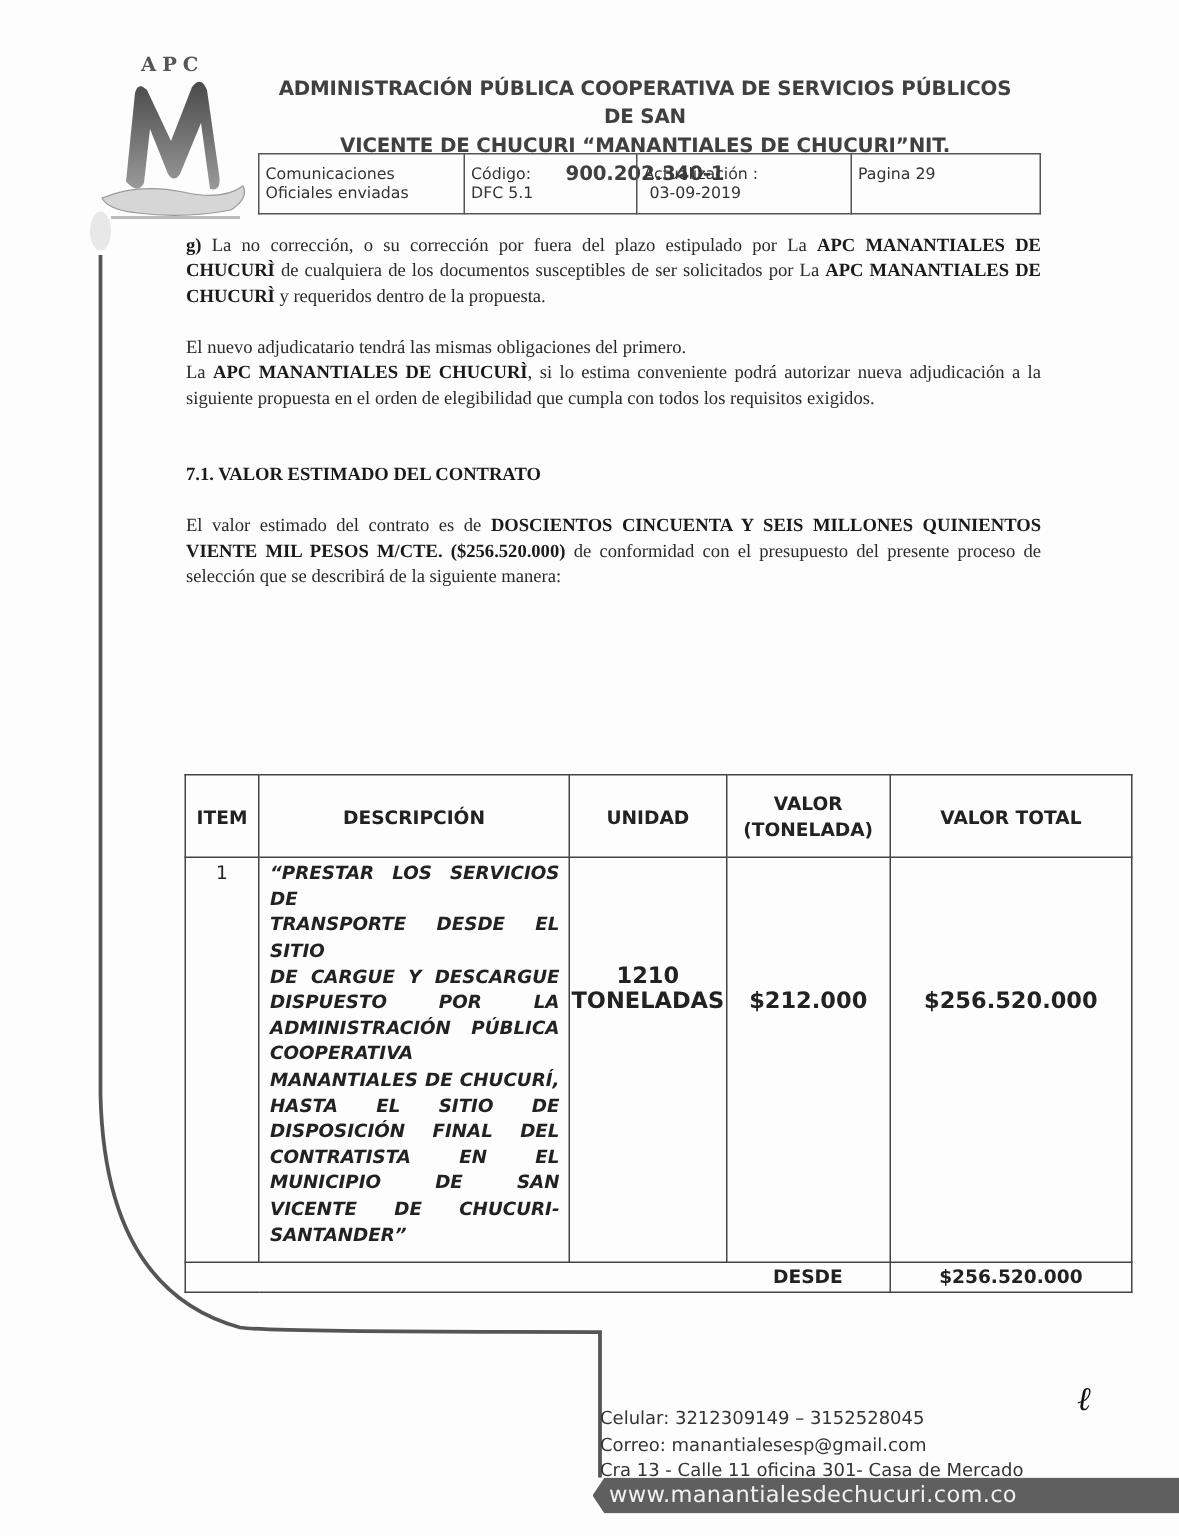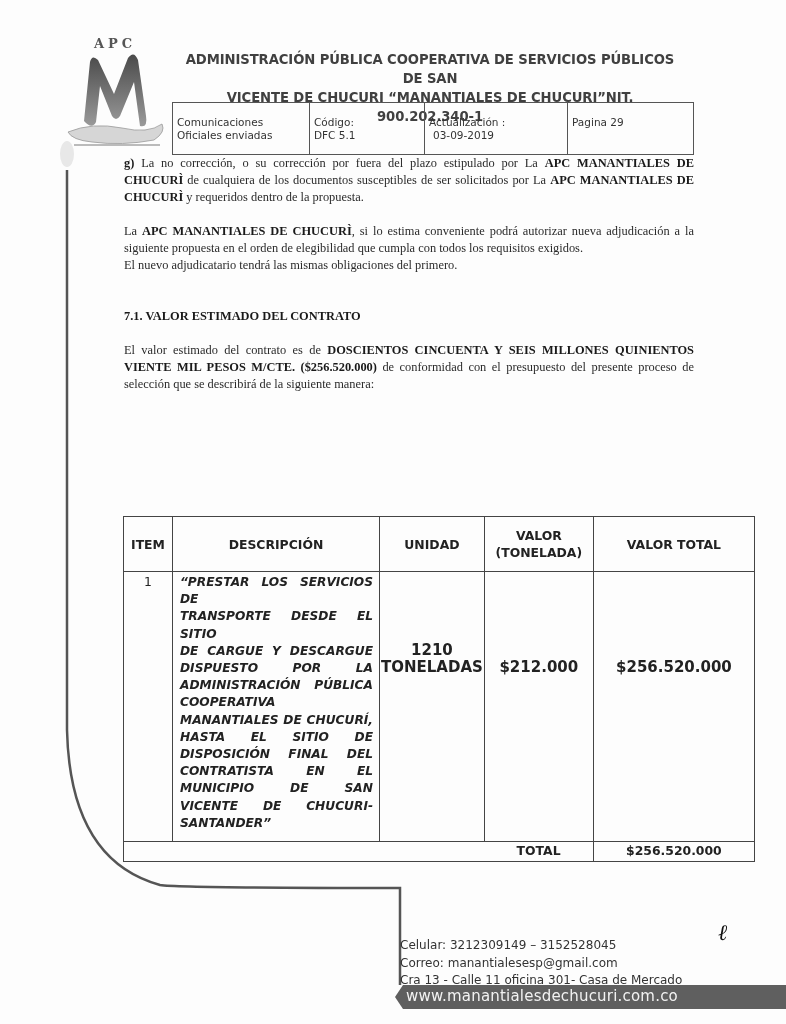--- a/index.html
+++ b/index.html
@@ -8,21 +8,21 @@
     background: #fdfdfd; color: #1e1e1e;
     font-family: "DejaVu Sans", sans-serif;
   }
   .abs { position: absolute; }
   
   .logo { left: 62px; top: 36px; width: 110px; height: 115px; }
   .logo-apc { position: absolute; left: 32px; top: 0; font-family: "DejaVu Serif", serif; font-weight: bold; font-size: 13px; letter-spacing: 4px; color: #555; }
   
   .hdr-title { left: 180px; top: 50px; width: 500px; text-align: center; font-weight: bold; font-size: 13.2px; line-height: 19px; color: #404040; letter-spacing: -0.1px; }
   .meta-table { left: 172px; top: 102px; width: 522px; border-collapse: collapse; font-size: 10.5px; color: #333; }
-  .meta-table td { border: 1px solid #555; padding: 13px 4px; vertical-align: top; line-height: 12.5px; }
+  .meta-table td { border: 1px solid #555; padding: 7px 4px; vertical-align: top; line-height: 12.5px; }
   
   .sideline { left: 60px; top: 140px; }
   
   .content { left: 124px; top: 155px; width: 570px; font-size: 12.4px; line-height: 17px; color: #2a2a2a; }
   .content p { margin: 0; text-align: justify; font-family: Liberation Serif, serif; }
   .content b { color: #1a1a1a; }
   .gap { height: 17px; }
   .h7 { font-weight: bold; text-align: justify; color: #1a1a1a; }
   
   .main-table { left: 123px; top: 516px; width: 632px; border-collapse: collapse; font-size: 12.4px; color: #222; }
@@ -87,24 +87,24 @@
 <svg class="abs sideline" width="360" height="880" viewBox="0 0 360 880">
   <ellipse cx="7" cy="14" rx="7" ry="13" fill="#e8e8e8"></ellipse>
   <path d="M7 30 L7 590 Q10 720 100 745 Q120 748 340 748 L340 845" fill="none" stroke="#555" stroke-width="2.5"></path>
 </svg>
 
 <div class="abs content">
   <p>
     <b>g)</b><span> La no corrección, o su corrección por fuera del plazo estipulado por La </span><b>APC MANANTIALES DE CHUCURÌ</b><span> de cualquiera de los documentos susceptibles de ser solicitados por La </span><b>APC MANANTIALES DE CHUCURÌ</b><span> y requeridos dentro de la propuesta.</span>
   </p>
   <div class="gap"></div>
+  <p>El nuevo adjudicatario tendrá las mismas obligaciones del primero.</p>
   <p>
     <span>La </span><b>APC MANANTIALES DE CHUCURÌ</b><span>, si lo estima conveniente podrá autorizar nueva adjudicación a la siguiente propuesta en el orden de elegibilidad que cumpla con todos los requisitos exigidos.</span>
   </p>
-  <p>El nuevo adjudicatario tendrá las mismas obligaciones del primero.</p>
   <div class="gap"></div>
   <div class="gap"></div>
   <p class="h7">7.1. VALOR ESTIMADO DEL CONTRATO</p>
   <div class="gap"></div>
   <p>
     <span>El valor estimado del contrato es de </span><b>DOSCIENTOS CINCUENTA Y SEIS MILLONES QUINIENTOS VIENTE MIL PESOS M/CTE.  ($256.520.000)</b><span> de conformidad con el presupuesto del presente proceso de selección que se describirá de la siguiente manera:</span>
   </p>
 </div>
 
 <table class="abs main-table">
@@ -138,21 +138,21 @@
     </td>
     <td class="mid" style="vertical-align:top !important;padding-top:70px">
       <div>1210</div>
       <div>TONELADAS</div>
     </td>
     <td class="mid" style="vertical-align:top !important;padding-top:87px">$212.000</td>
     <td class="mid" style="vertical-align:top !important;padding-top:87px">$256.520.000</td>
   </tr>
   <tr style="height:20px">
     <td colspan="3" style="border-right:none"></td>
-    <td style="text-align:center;font-weight:bold;border-left:none">TOTAL</td>
+    <td style="text-align:center;font-weight:bold;border-left:none">DESDE</td>
     <td style="text-align:center;font-weight:bold">$256.520.000</td>
   </tr>
 </tbody>
   </table>
 
 <div class="abs contact">
   <div>Celular: 3212309149 – 3152528045</div>
   <div>Correo: manantialesesp@gmail.com</div>
   <div>Cra 13 - Calle 11 oficina 301- Casa de Mercado</div>
   <div>San Vicente de Chucurí – Santander</div>

